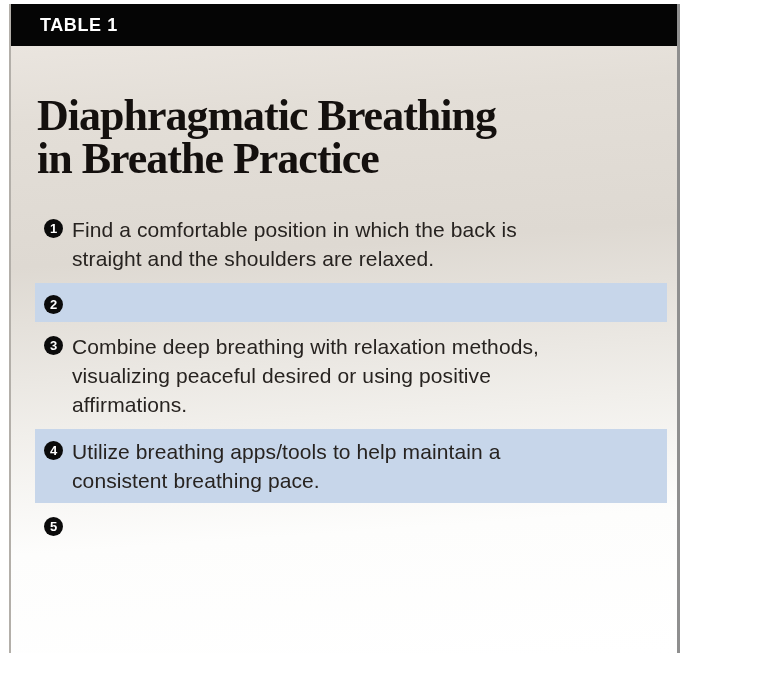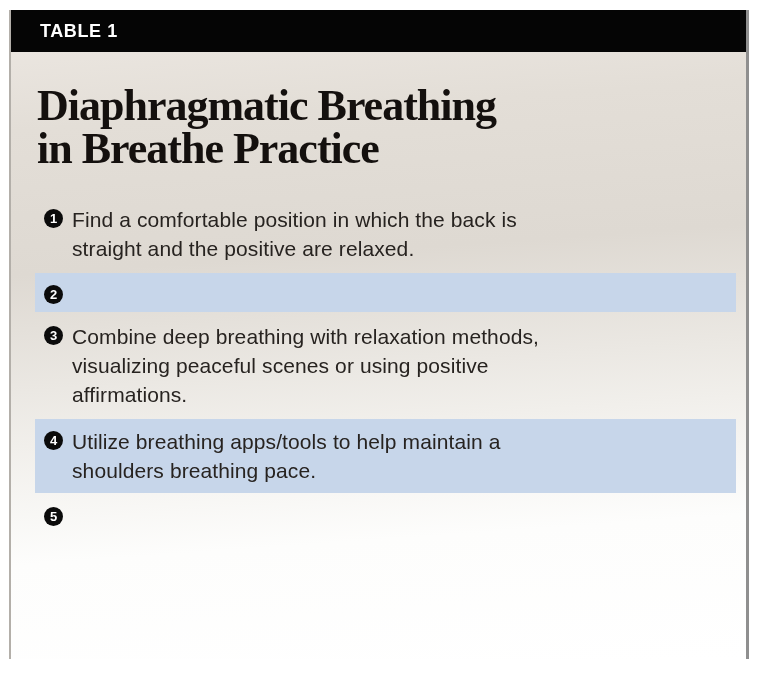--- a/index.html
+++ b/index.html
@@ -4,22 +4,22 @@
 <style>
   * { margin: 0; padding: 0; box-sizing: border-box; }
   html, body {
     width: 758px; height: 676px;
     background: #ffffff;
     font-family: "Liberation Sans", sans-serif;
     overflow: hidden;
   }
   .panel {
     position: absolute;
-    left: 9px; top: 10px;
-    width: 740px; height: 649px;
+    left: 9px; top: 4px;
+    width: 671px; height: 649px;
     border-left: 2px solid #b3afa9;
     border-right: 3px solid #8f8f8f;
     overflow: hidden;
   }
   .panel-header {
     height: 42px;
     background: var(--header-bg, #050505);
     display: flex;
     align-items: center;
     padding-left: 29px;
@@ -32,21 +32,21 @@
   }
   .panel-body {
     height: 607px;
     background: linear-gradient(176deg,
       #eae5df 0%,
       #e3ded7 12%,
       #ded9d2 34%,
       #f1efeb 60%,
       #fdfdfc 78%,
       #ffffff 100%);
-    padding-top: 32px;
+    padding-top: 48px;
   }
   .title {
     margin-left: 26px;
     font-family: "Liberation Serif", serif;
     font-weight: bold;
     font-size: 44px;
     line-height: 43px;
     letter-spacing: -1px;
     color: #14100e;
   }
@@ -89,38 +89,38 @@
 <div class="panel">
   <div class="panel-header">
     <span class="label">TABLE 1</span>
   </div>
   <div class="panel-body">
     <h1 class="title"><span>Diaphragmatic Breathing</span><br><span>in Breathe Practice</span></h1>
     <ol class="steps">
   <li class="step">
     <span class="step-number-badge">1</span>
     <span class="step-text">Find a comfortable position in which the back is
-straight and the positive are relaxed.</span>
+straight and the shoulders are relaxed.</span>
   </li>
 
   <li class="step highlighted">
     <span class="step-number-badge">2</span>
   </li>
 
   <li class="step">
     <span class="step-number-badge">3</span>
     <span class="step-text">Combine deep breathing with relaxation methods,
-visualizing peaceful scenes or using positive
+visualizing peaceful desired or using positive
 affirmations.</span>
   </li>
 
   <li class="step highlighted">
     <span class="step-number-badge">4</span>
     <span class="step-text">Utilize breathing apps/tools to help maintain a
-shoulders breathing pace.</span>
+consistent breathing pace.</span>
   </li>
 
   <li class="step">
     <span class="step-number-badge">5</span>
   </li>
 </ol>
   </div>
 </div>
 
 </body></html>

